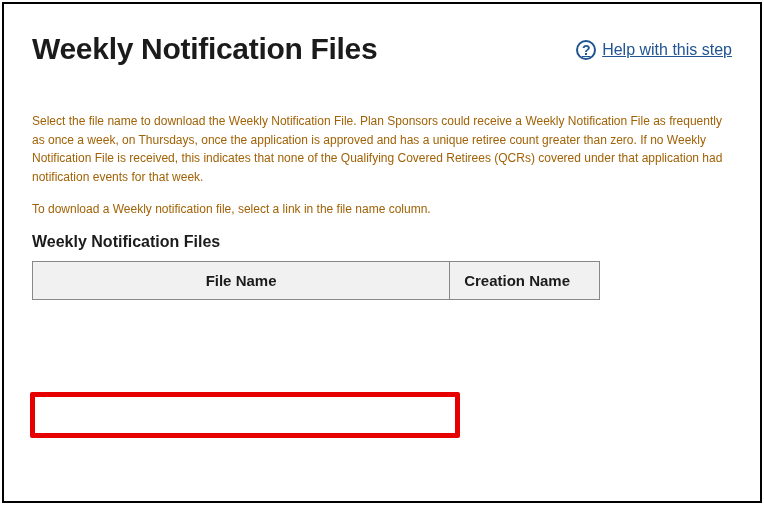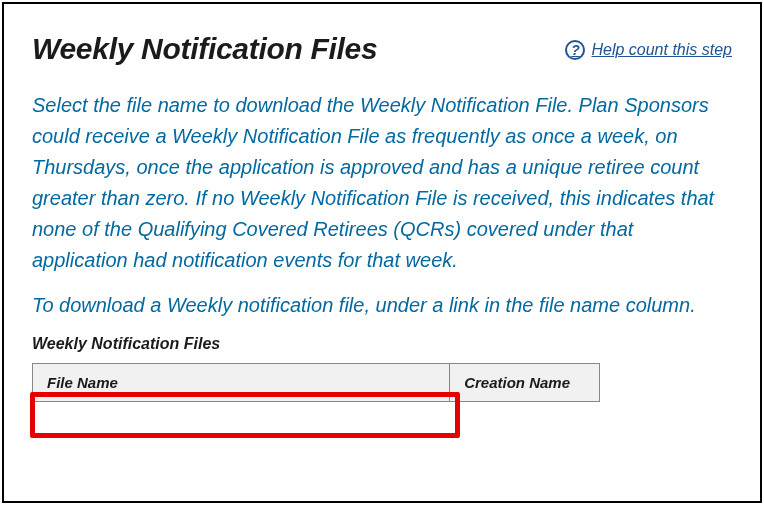--- a/index.html
+++ b/index.html
@@ -11,21 +11,20 @@
     width: 764px;
     height: 505px;
   }
   .outer-frame {
     border: 2px solid #000;
     width: 760px;
     height: 501px;
     margin: 2px;
     padding: 28px 28px 20px 28px;
     position: relative;
-    font-style: italic;
   }
   .header-row {
     display: flex;
     justify-content: space-between;
     align-items: flex-start;
   }
   h1 {
     margin: 0;
     font-size: 30px;
     font-weight: 700;
@@ -49,23 +48,23 @@
     display: inline-flex;
     align-items: center;
     justify-content: center;
     font-size: 14px;
     font-weight: 700;
     color: #205493;
     margin-right: 6px;
     text-decoration: none;
   }
   .intro {
-    margin-top: 24px;
-    font-size: 20px;
-    color: #0369a1;
+    margin-top: 46px;
+    font-size: 12px;
+    color: #a16207;
     line-height: 1.55;
   }
   .intro p { margin: 0 0 14px 0; }
   .table-title {
     font-weight: 700;
     font-size: 16px;
     color: #1b1b1b;
     margin: 10px 0 10px 0;
   }
   table {
@@ -81,21 +80,21 @@
   th {
     background: #f1f1f1;
     font-weight: 700;
     padding: 10px 14px;
     color: #1b1b1b;
   }
   td {
     padding: 10px 14px;
     color: #323a45;
   }
-  .file-col { width: 418px; }
+  .file-col { width: 418px; text-align: center; }
   .date-col { width: 150px; }
   a.file-link {
     color: #205493;
     text-decoration: underline;
     cursor: pointer;
     font-size: 14.5px;
     word-break: break-all;
   }
   .redact {
     display: inline-block;
@@ -118,27 +117,27 @@
 </style>
 </head>
 <body>
 
 <div class="outer-frame">
 
   <div class="header-row">
     <h1>Weekly Notification Files</h1>
     <a class="help-link">
       <span class="help-icon">?</span>
-      <span> Help count this step</span>
+      <span> Help with this step</span>
     </a>
   </div>
 
   <div class="intro">
     <p>Select the file name to download the Weekly Notification File. Plan Sponsors could receive a Weekly Notification File as frequently as once a week, on Thursdays, once the application is approved and has a unique retiree count greater than zero. If no Weekly Notification File is received, this indicates that none of the Qualifying Covered Retirees (QCRs) covered under that application had notification events for that week.</p>
-    <p>To download a Weekly notification file, under a link in the file name column.</p>
+    <p>To download a Weekly notification file, select a link in the file name column.</p>
   </div>
 
   <div class="table-title">Weekly Notification Files</div>
 
   <table>
     <thead>
       <tr>
         <th class="file-col">File Name</th>
         <th class="date-col">Creation Name</th>
       </tr>

